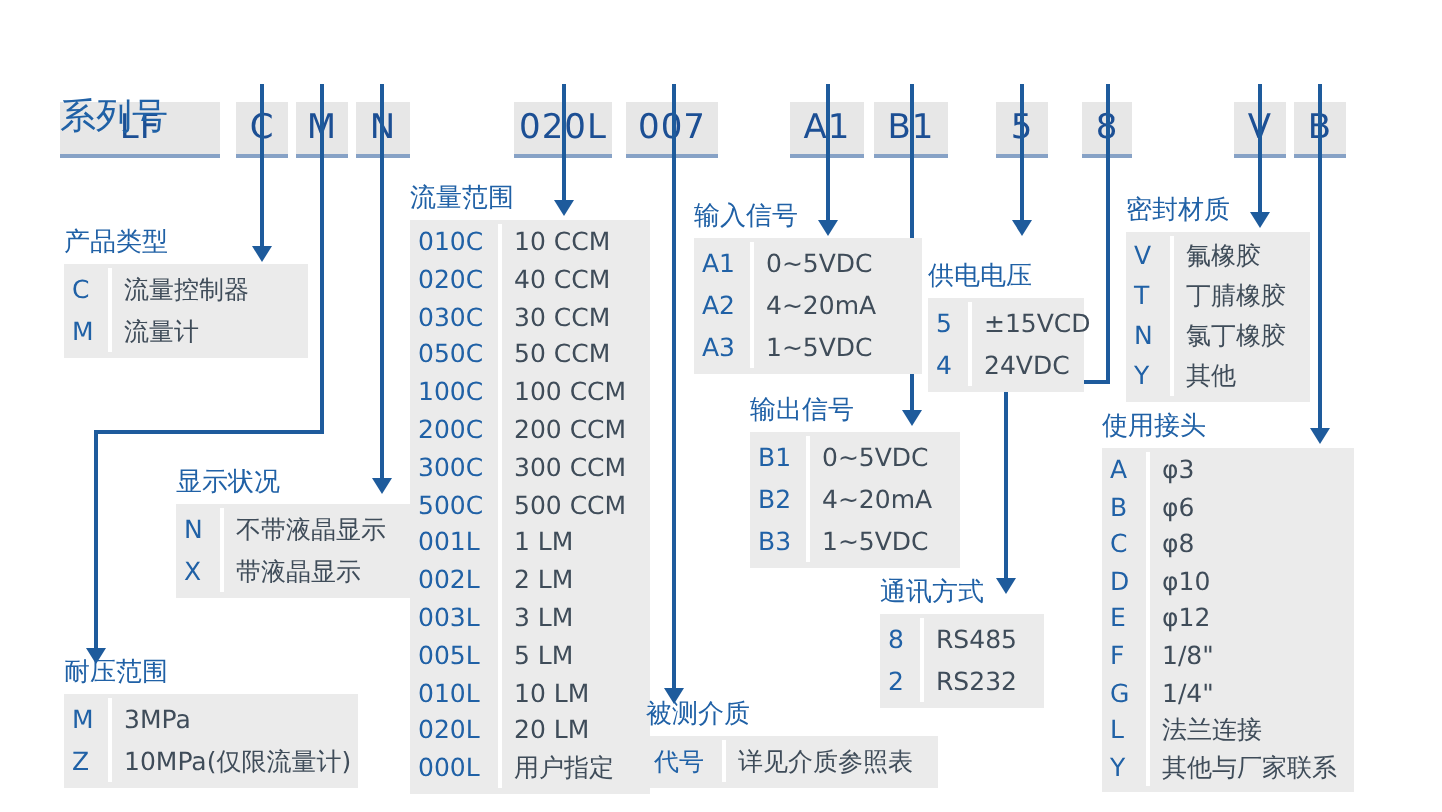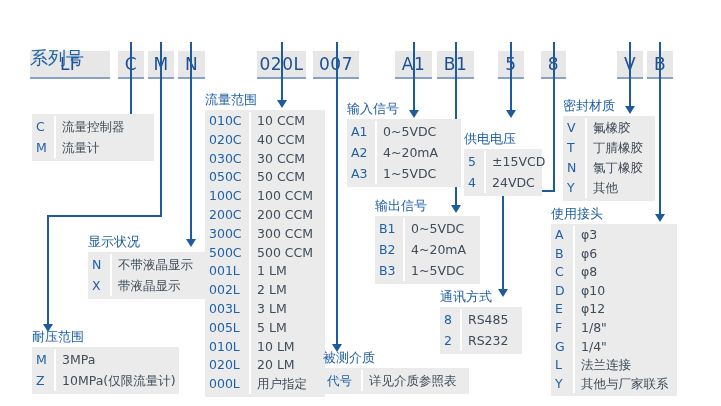--- a/index.html
+++ b/index.html
@@ -80,20 +80,21 @@
   <div class="vline" style="left:502px;top:190px;height:99px"></div>
   <div class="arrow" style="left:498px;top:289px"></div>
 
   <div class="vline" style="left:629px;top:42px;height:64px"></div>
   <div class="arrow" style="left:625px;top:106px"></div>
 
   <div class="vline" style="left:659px;top:42px;height:172px"></div>
   <div class="arrow" style="left:655px;top:214px"></div>
 
   <section class="sec" style="left:32px;top:114px;width:122px">
+    <div class="sec-title">产品类型</div>
     <div class="sec-box">
         <div class="row">
           <span class="code">C</span>
           <span class="desc">流量控制器</span>
         </div>
         <div class="row">
           <span class="code">M</span>
           <span class="desc">流量计</span>
         </div>
       </div>

